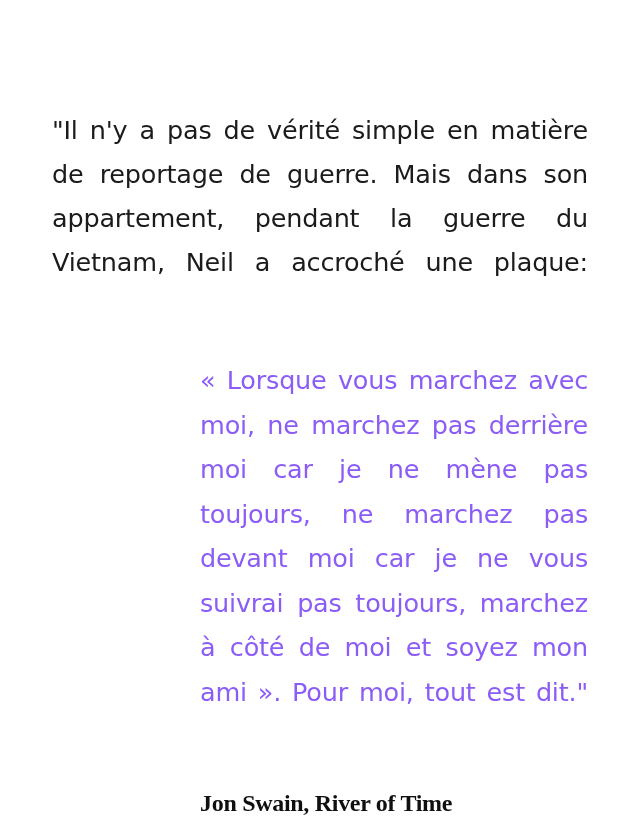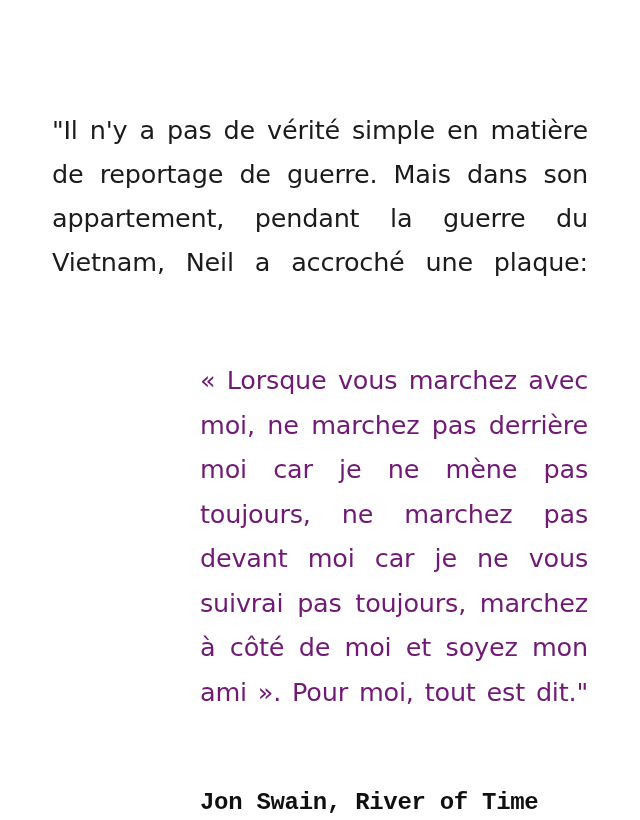--- a/index.html
+++ b/index.html
@@ -36,30 +36,30 @@
     margin-top: 30px;
     padding-left: 148px;
   }
   .quote-inner {
     font-family: "DejaVu Sans", sans-serif;
     font-size: 25.5px;
     line-height: 44.5px;
     letter-spacing: -0.2px;
     text-align: justify;
     text-justify: inter-word;
-    color: #701a75;
+    color: #8b5cf6;
     margin: 0;
     font-weight: 400;
   }
   .attribution-wrap {
     margin-top: 28px;
     padding-left: 148px;
   }
   .attribution {
-    font-family: Liberation Mono, monospace;
+    font-family: Liberation Serif, serif;
     font-size: 24px;
     font-weight: bold;
     letter-spacing: -0.3px;
     color: #101010;
     margin: 0;
     line-height: 32px;
   }
   
   .quote-intro::after,
   .quote-inner::after {

